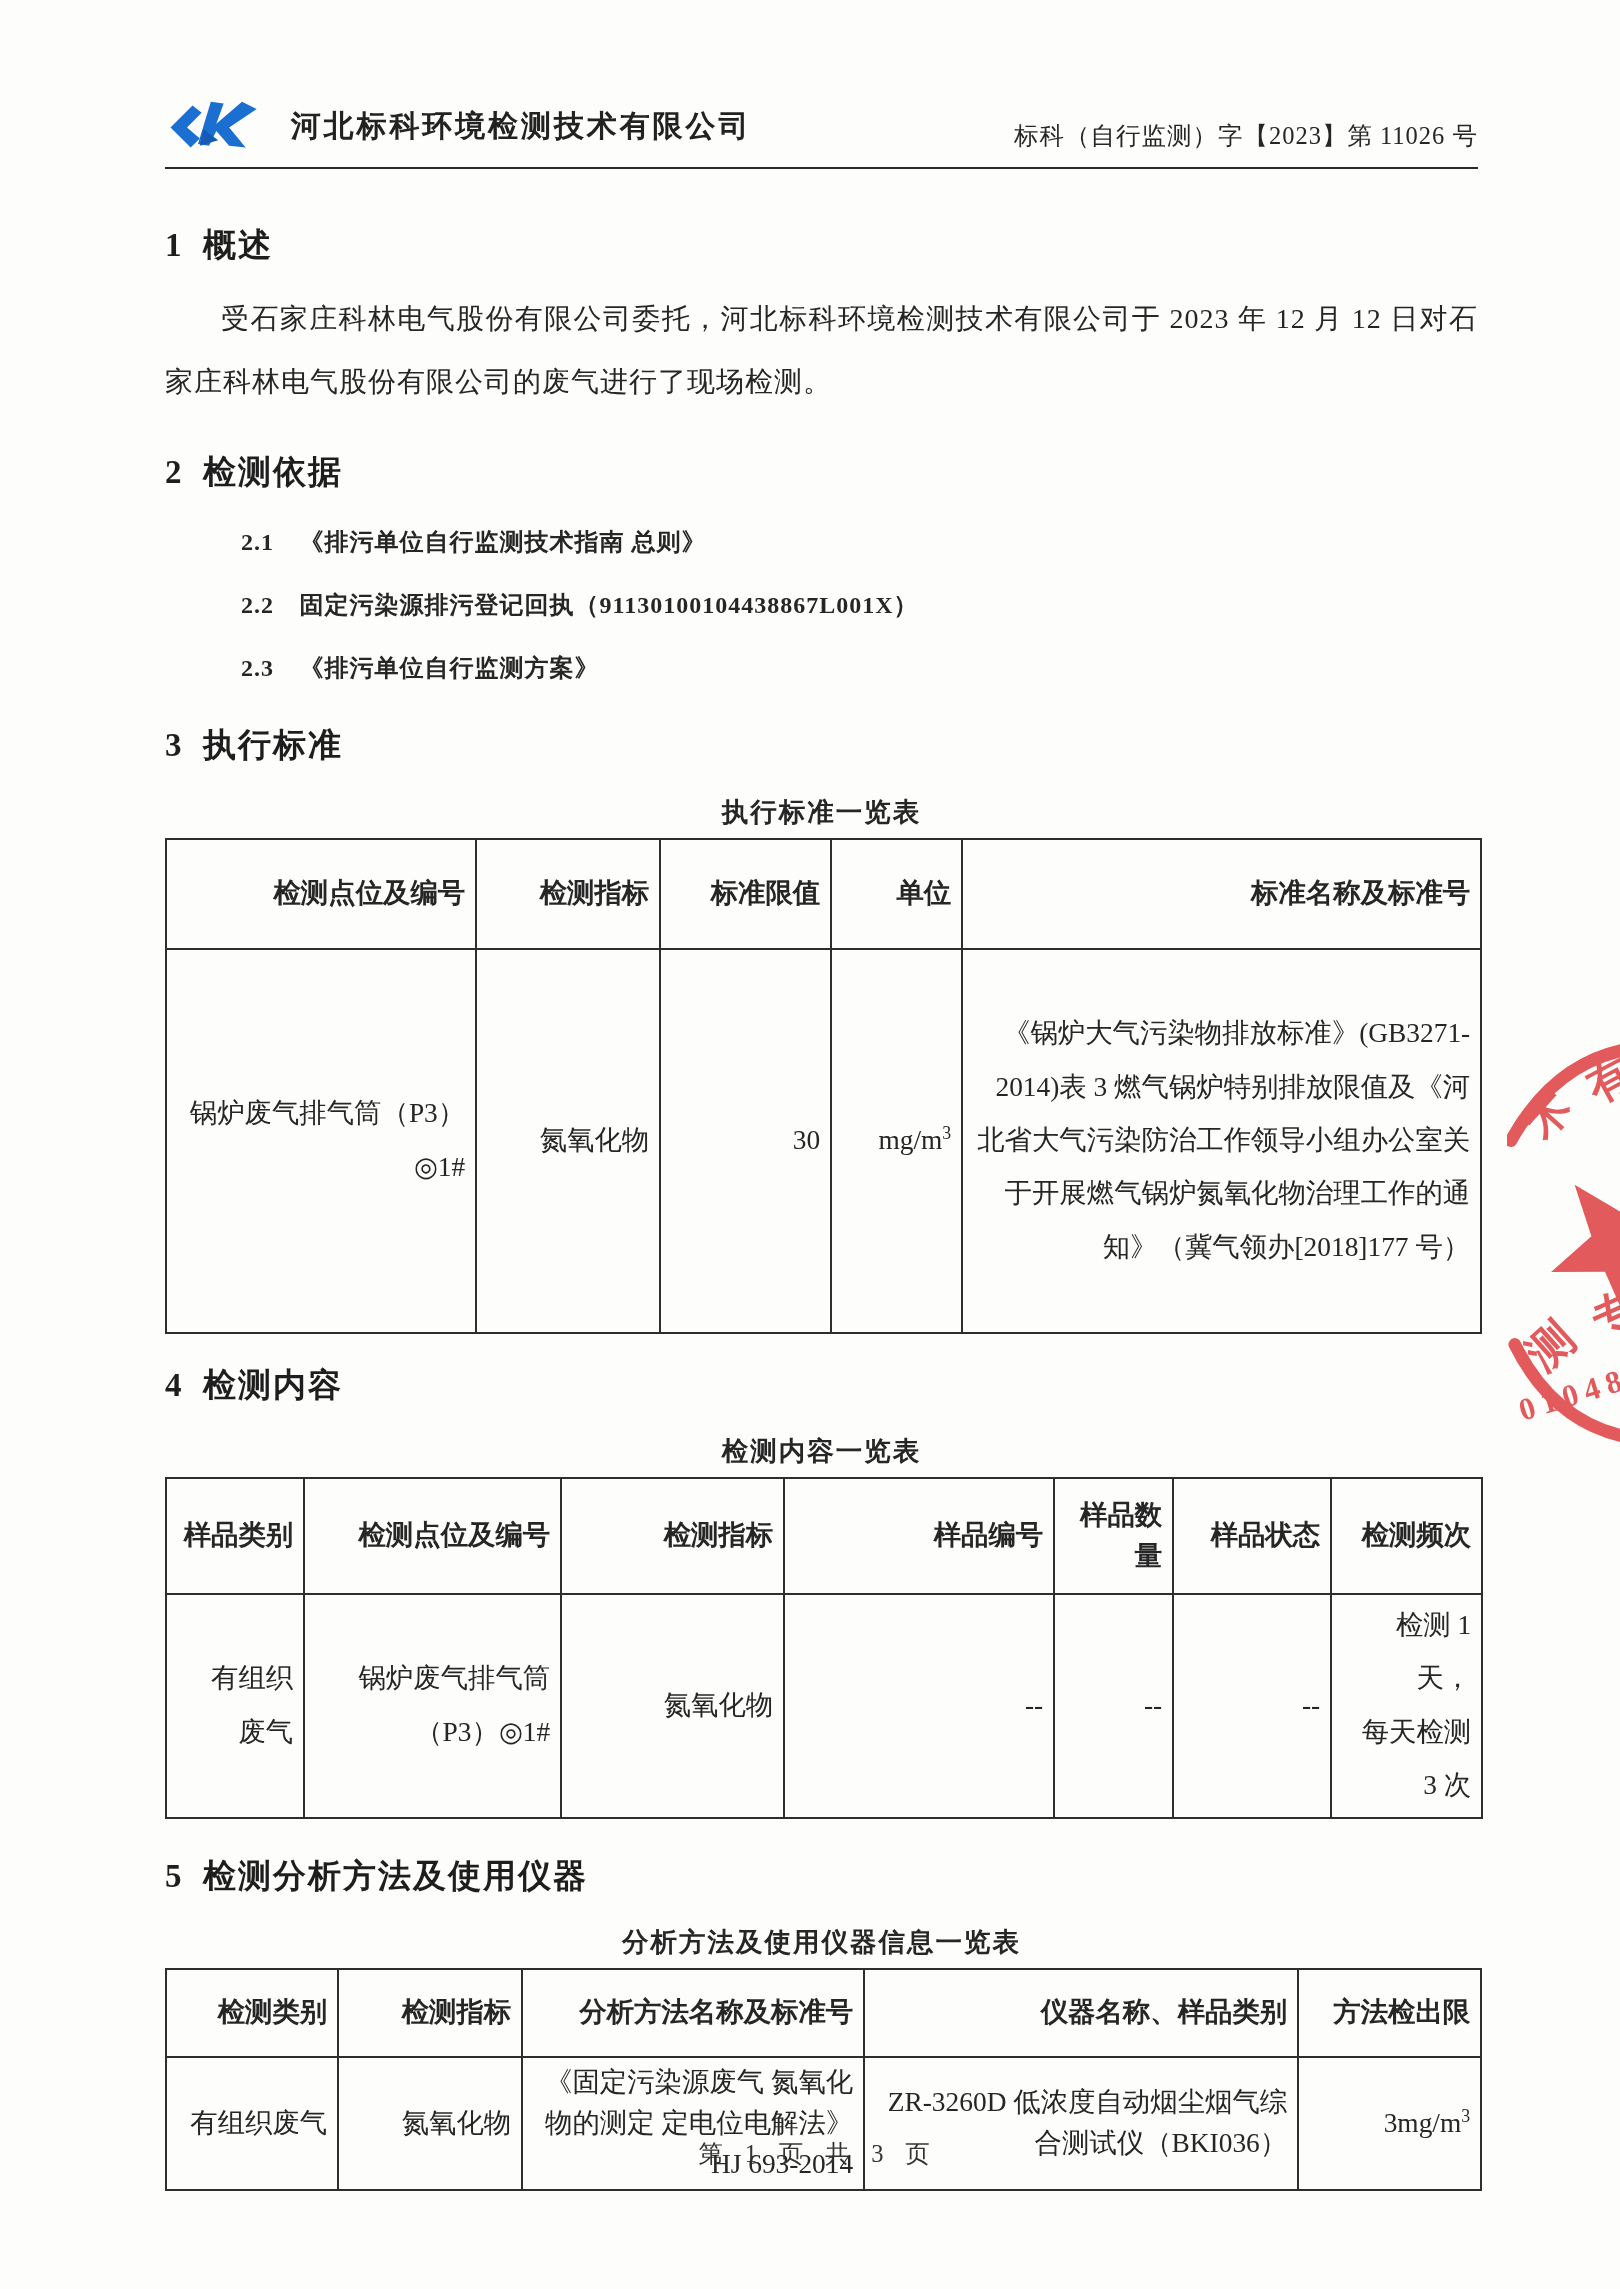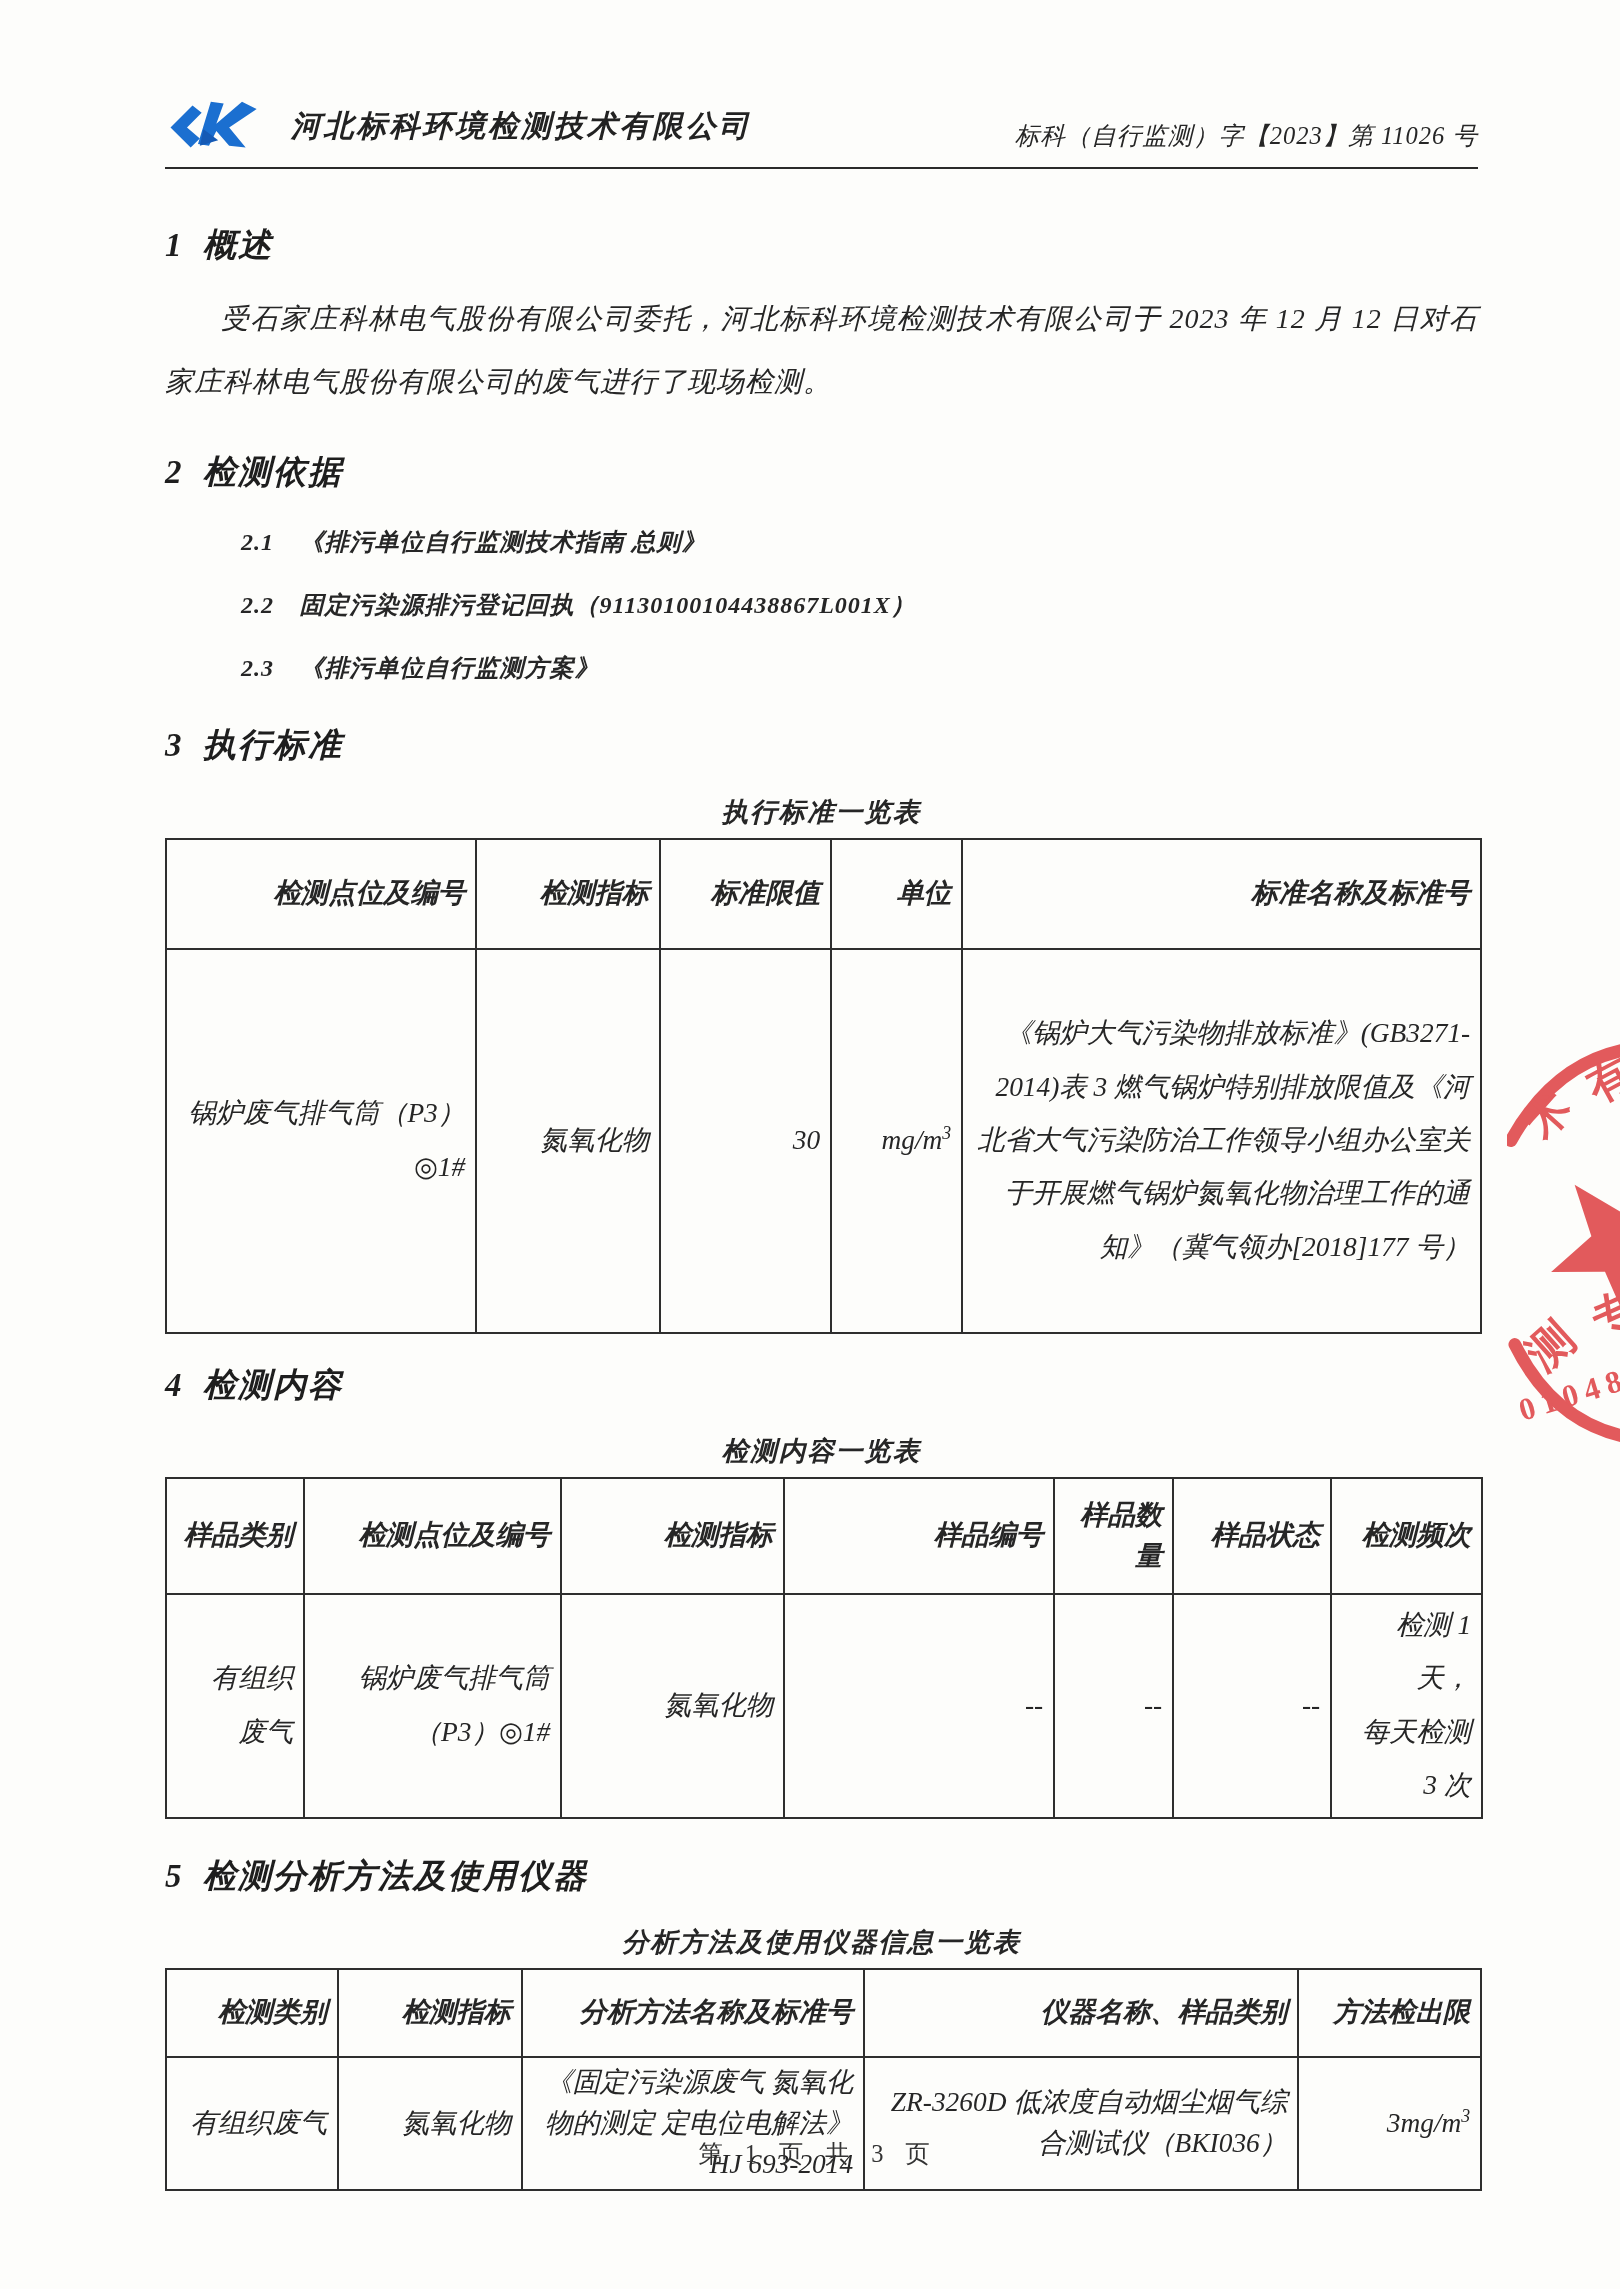--- a/index.html
+++ b/index.html
@@ -5,21 +5,21 @@
   html,body{margin:0;padding:0;background:#9a9a9a;}
   .page{
     position:relative;
     width:1620px;height:2290px;
     margin:0 auto;
     background:#fdfdfb;
     overflow:hidden;
     color:#262626;
     font-family:"Liberation Serif","DejaVu Serif",serif;
   }
-  .inner{padding:0 142px 8px 165px;font-style:italic;}
+  .inner{padding:0 142px 8px 165px;}
 
   
   .hdr{
     display:flex;align-items:flex-end;justify-content:space-between;
     padding:98px 0 11.8px 0;
     border-bottom:2.9px solid #2a2a2a;
   }
   .hdr-left{display:flex;align-items:center;gap:15.7px;}
   .hdr-company{font-size:30px;font-weight:bold;letter-spacing:2.9px;color:#222;}
   .hdr-doc{font-size:24.5px;padding-bottom:2.9px;letter-spacing:1px;}

